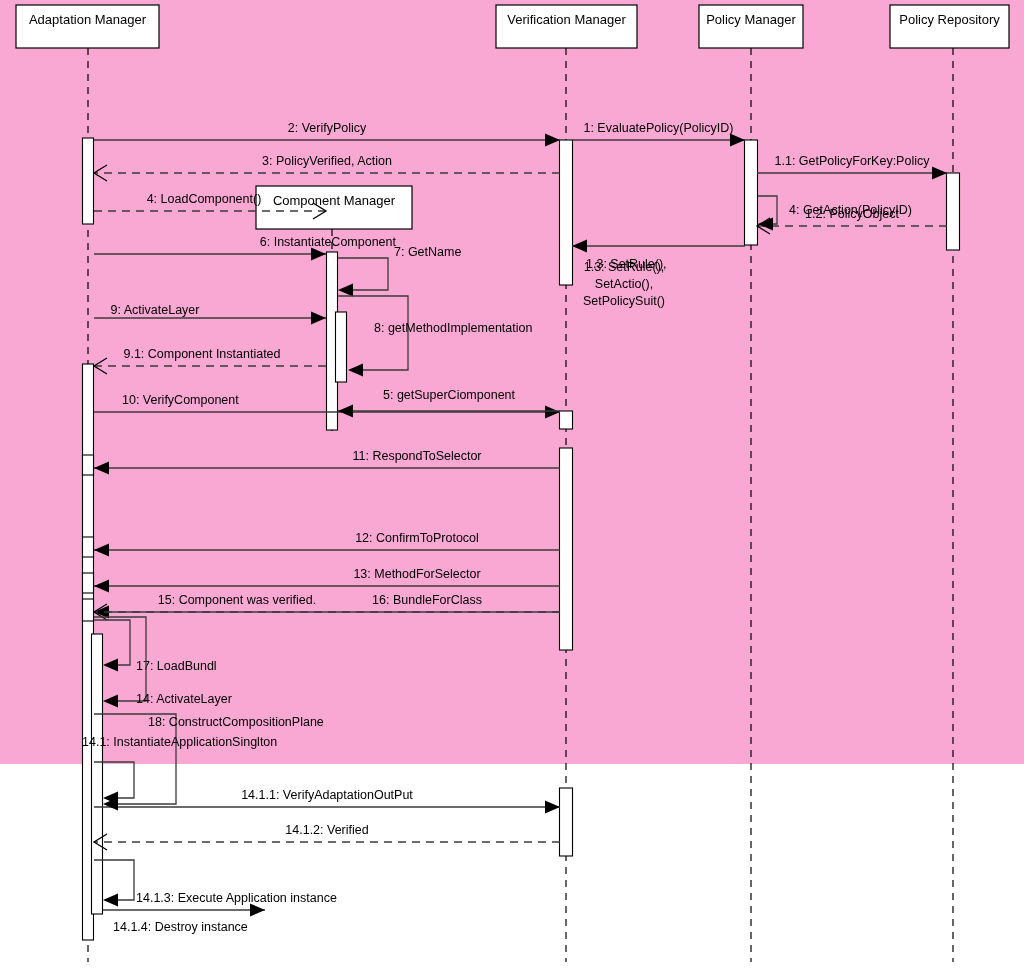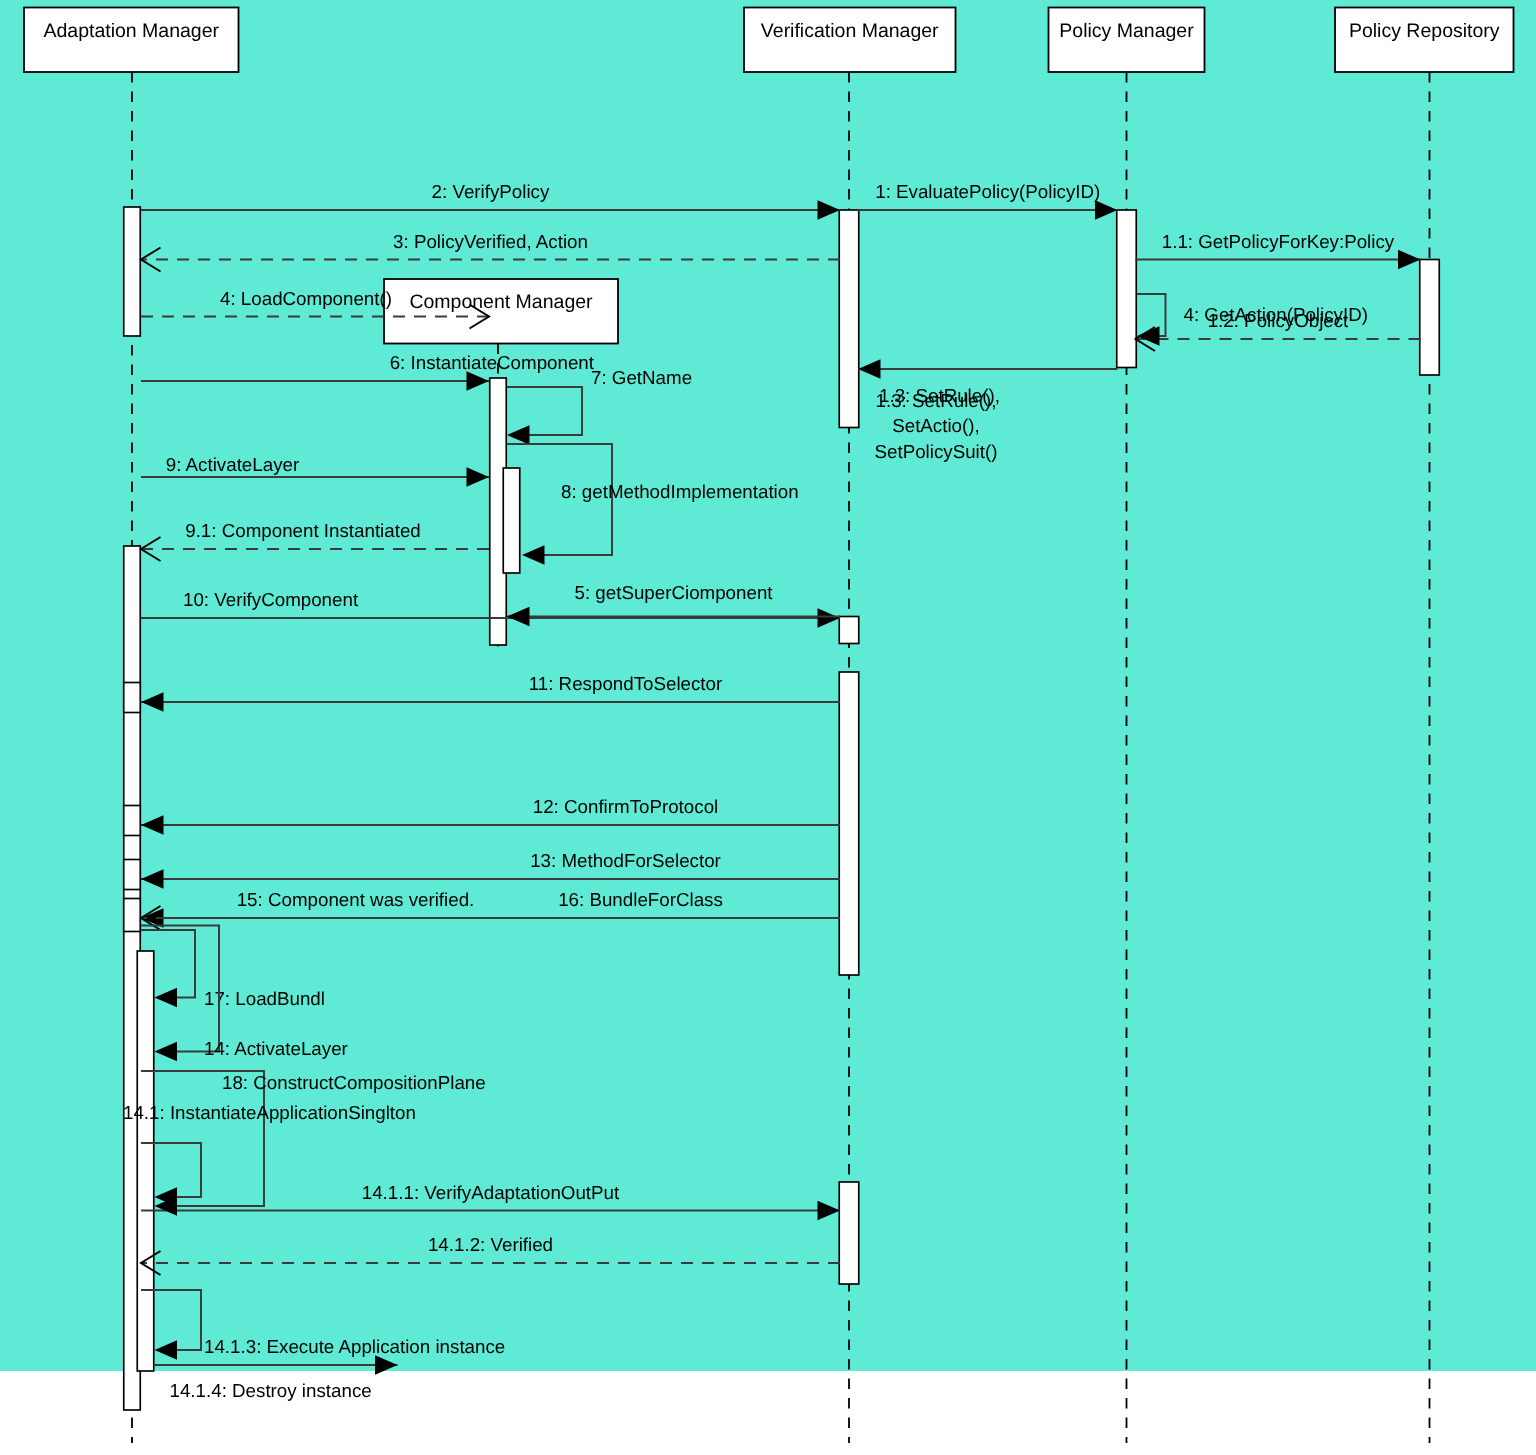--- a/index.html
+++ b/index.html
@@ -1,17 +1,17 @@
 <!DOCTYPE html>
 <html><head>
 <meta charset="utf-8">
 <style>
   html,body{margin:0;padding:0;background:#ffffff;}
   body{width:1024px;height:970px;overflow:hidden;font-family:"Liberation Sans",sans-serif;}
-  #diagram-root{position:relative;width:1024px;height:914px;background:#5eead4;}
+  #diagram-root{position:relative;width:1024px;height:764px;background:#f9a8d4;}
   svg#seq{position:absolute;inset:0;width:1024px;height:970px;display:block;}
   .lifeline-box{fill:#ffffff;stroke:#000000;stroke-width:1.2;}
   .lifeline-title{font-family:"Liberation Sans",sans-serif;font-size:13px;fill:#000;text-anchor:middle;dominant-baseline:middle;}
   .lifeline-dash{stroke:#000000;stroke-width:1.2;stroke-dasharray:7 6;fill:none;}
   .activation{fill:#ffffff;stroke:#000000;stroke-width:1.1;}
   .msg-line{stroke:#3a3a3a;stroke-width:1.3;fill:none;}
   .msg-line-dashed{stroke:#3a3a3a;stroke-width:1.3;fill:none;stroke-dasharray:8 6;}
   .self-line{stroke:#3a3a3a;stroke-width:1.3;fill:none;}
   .msg-label{font-family:"Liberation Sans",sans-serif;font-size:12.5px;fill:#000;}
   .msg-label.mid{text-anchor:middle;}

